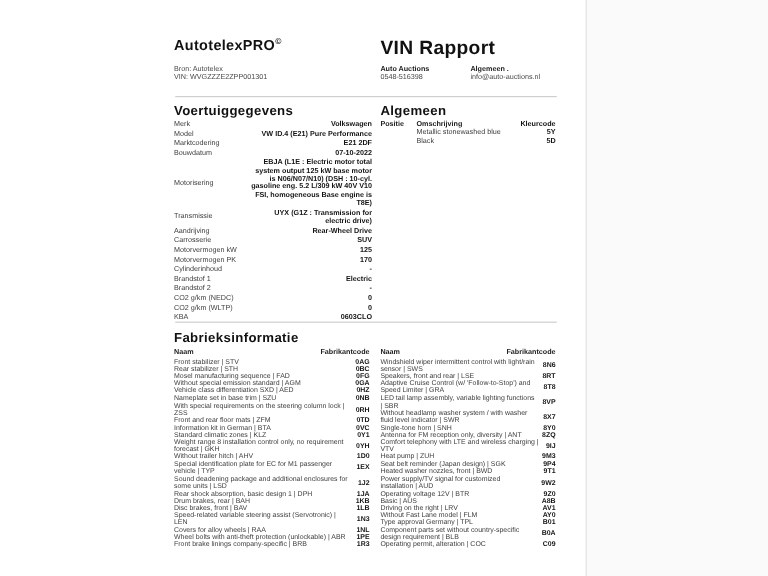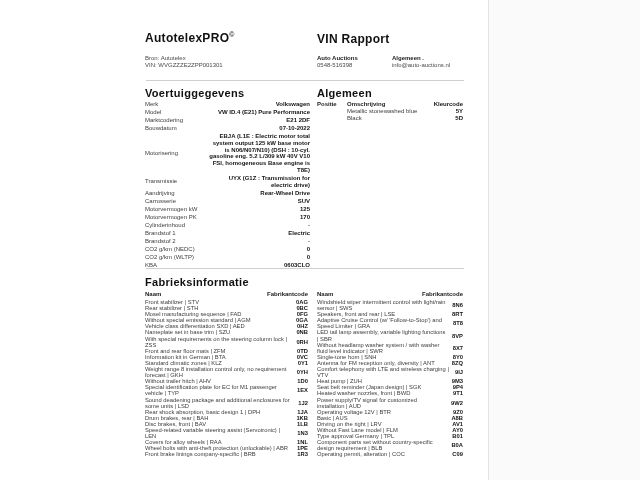--- a/index.html
+++ b/index.html
@@ -13,21 +13,21 @@
   }
   .page {
     position:absolute; left:0; top:0;
     width:489px; height:480px;
     background:#ffffff;
     border-right:1px solid #e2e2e2;
   }
   
   .brand { position:absolute; left:145px; top:31px; font-size:12px; font-weight:bold; letter-spacing:.3px; color:#111; }
   .brand sup { font-size:7px; font-weight:bold; }
-  .report-title { position:absolute; left:317px; top:32px; font-size:12px; font-weight:bold; letter-spacing:.3px; color:#111; }
+  .report-title { position:absolute; left:317px; top:32px; font-size:16px; font-weight:bold; letter-spacing:.3px; color:#111; }
   .meta { position:absolute; font-size:6px; line-height:7.2px; color:#4a4a4a; }
   .meta-left { left:145px; top:55px; }
   .meta-co { left:317px; top:55px; }
   .meta-gen { left:392px; top:55px; }
   .meta .strong { font-weight:bold; color:#222; }
   
   .rule { position:absolute; left:146px; width:318px; border-top:1px solid #cfcfcf; }
   .rule-1 { top:80px; }
   .rule-2 { top:268px; }
   

